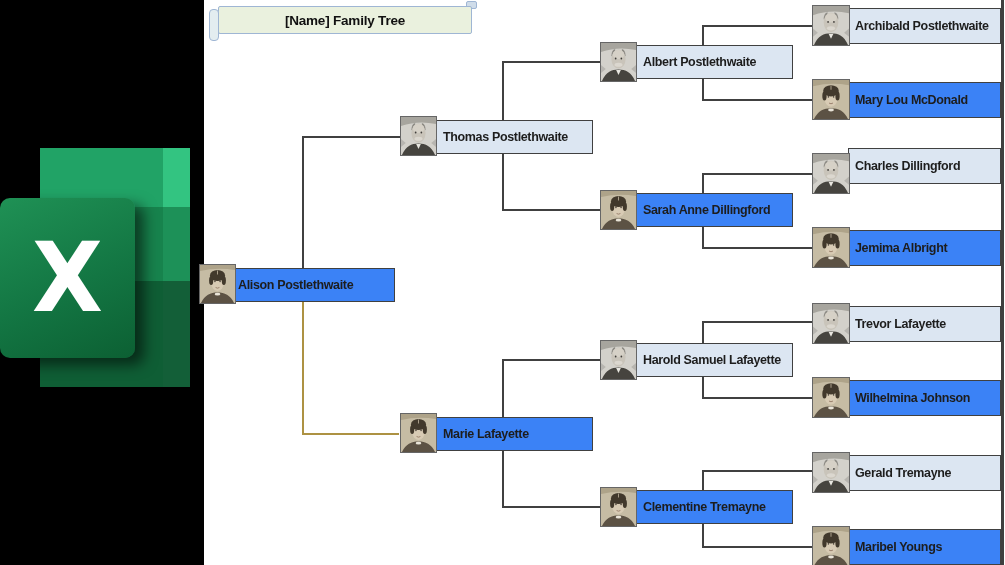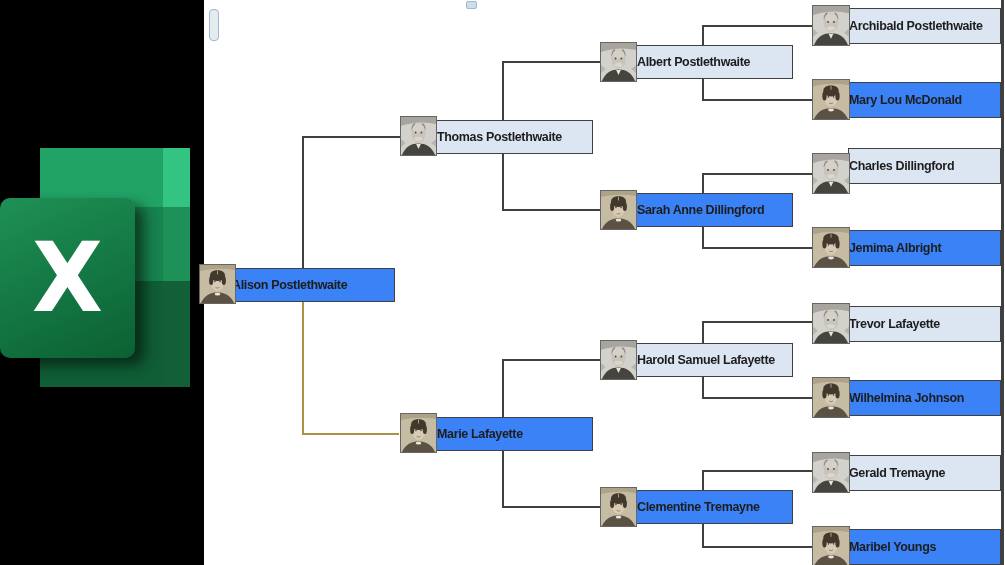--- a/index.html
+++ b/index.html
@@ -43,21 +43,21 @@
   .line{position:absolute;background:#404040;z-index:1;}
   .line.gold{background:#ad9243;}
   .pbox{
     position:absolute;border:1.6px solid #404040;box-sizing:border-box;
     display:flex;align-items:center;z-index:2;
   }
   .pbox.male{background:#dce6f2;}
   .pbox.female{background:#3b82f6;}
   .pbox span{
     font-weight:700;font-size:12.5px;letter-spacing:-0.35px;color:#1d1d1d;
-    white-space:nowrap;
+    padding-left:6px;white-space:nowrap;
   }
   .portrait{
     position:absolute;z-index:3;border:1px solid #666;box-sizing:border-box;
     background:#cfcdc7;overflow:hidden;
   }
   .portrait svg{display:block;width:100%;height:100%;}
   .right-edge-line{position:absolute;top:0;height:565px;width:2.5px;background:#3f3f3f;z-index:6;}
 </style>
 </head>
 <body>
@@ -75,20 +75,23 @@
       <div class="xl-row" style="top:133px;height:106px;background:#0f5e35;">
           <div class="xl-strip" style="background:#135f38;"></div>
         </div>
     </div>
     <div class="xl-square">
       <span class="xl-x">X</span>
     </div>
   </div>
 
   <div class="title-tab-right"></div>
+  <div class="title-main">
+    <span>[Name] Family Tree</span>
+  </div>
   <div class="title-tab-left"></div>
 
   <div id="tree-layer">
       <div class="line" style="left: 302px; top: 136px; width: 1.5px; height: 133px;"></div>
       <div class="line" style="left: 302px; top: 136px; width: 98px; height: 1.5px;"></div>
       <div class="line gold" style="left: 302px; top: 301px; width: 1.5px; height: 133px;"></div>
       <div class="line gold" style="left: 302px; top: 433px; width: 97px; height: 1.5px;"></div>
       <div class="line" style="left: 502px; top: 61px; width: 1.5px; height: 60px;"></div>
       <div class="line" style="left: 502px; top: 61px; width: 98px; height: 1.5px;"></div>
       <div class="line" style="left: 502px; top: 153px; width: 1.5px; height: 57px;"></div>

